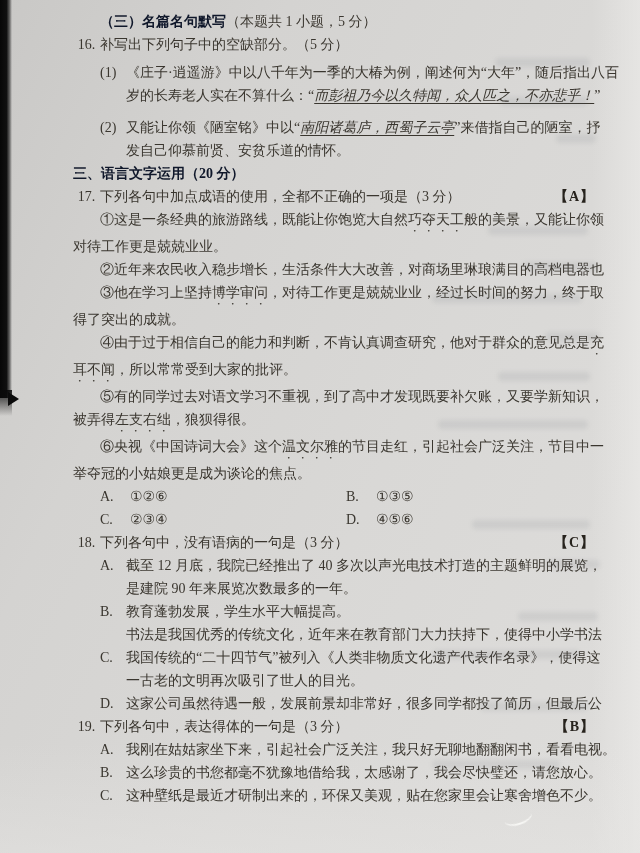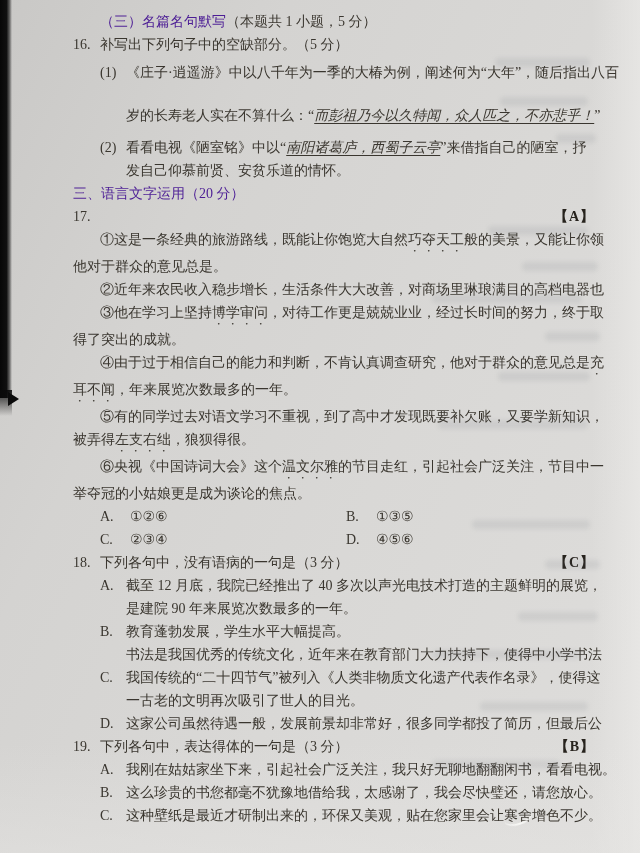--- a/index.html
+++ b/index.html
@@ -27,30 +27,30 @@
     border-radius:50%; border-bottom:2.5px solid rgba(251,251,249,.85);
     transform:rotate(-18deg); filter:blur(.6px); }
   
   .gh { position:absolute; height:9px; border-radius:5px;
     background:rgba(92,98,110,.10); filter:blur(2px); }
 
   .content { position:absolute; left:73px; top:10px; width:522px;
     font-size:14px; line-height:23px; }
   .content div { white-space:nowrap; }
   .row { display:flex; align-items:baseline; }
-  .num { width:27px; flex:none; }
+  .num { width:27px; flex:none;text-align:center; }
   .ind { padding-left:27px; }
   .item { display:flex; margin-left:27px; }
   .item .lbl { width:26px; flex:none; }
   .opt { display:flex; margin-left:27px; }
   .opt .lbl { width:26px; flex:none; }
   .optrow { display:flex; margin-left:27px; }
   .optcol { display:flex; width:246px; }
   .optcol .lbl { width:30px; flex:none; }
-  .b { font-weight:normal; color:#4c1d95; }
+  .b { font-weight:bold; color:#0f172a; }
   .badge { margin-left:auto; font-weight:bold; color:#27231d; letter-spacing:1px; }
   .ans { font-style:italic; text-decoration:underline; text-underline-offset:3px;
     text-decoration-thickness:1px; }
   .dt { -webkit-text-emphasis:dot #3a362f; -webkit-text-emphasis-position:under right;
     text-emphasis:dot #3a362f; text-emphasis-position:under right;margin-top:20px; }
   .mt5 { margin-top:5px; } .mt9 { margin-top:9px; }
 </style>
 </head>
 <body>
 
@@ -66,60 +66,61 @@
 
   <div class="row">
     <span class="num">16.</span>
     <span>补写出下列句子中的空缺部分。（5 分）</span>
   </div>
 
   <div class="item mt5">
     <span class="lbl">(1)</span>
     <div>
       <div>《庄子·逍遥游》中以八千年为一季的大椿为例，阐述何为“大年”，随后指出八百</div>
-      <div style="margin-left:0;margin-top:20px;">
+      <div style="margin-left:0;">
         <span>岁的长寿老人实在不算什么：“</span><span class="ans">而彭祖乃今以久特闻，众人匹之，不亦悲乎！</span><span>”</span>
       </div>
     </div>
   </div>
 
   <div class="item mt9">
     <span class="lbl">(2)</span>
     <div>
       <div>
-        <span>看看电视《陋室铭》中以“</span><span class="ans">南阳诸葛庐，西蜀子云亭</span><span>”来借指自己的陋室，抒</span>
+        <span>又能让你领《陋室铭》中以“</span><span class="ans">南阳诸葛庐，西蜀子云亭</span><span>”来借指自己的陋室，抒</span>
       </div>
       <div>发自己仰慕前贤、安贫乐道的情怀。</div>
     </div>
   </div>
 
   <div class="b">三、语言文字运用（20 分）</div>
 
   <div class="row">
     <span class="num">17.</span>
+    <span>下列各句中加点成语的使用，全都不正确的一项是（3 分）</span>
     <span class="badge">【A】</span>
   </div>
 
   <div class="ind">
     <span>①这是一条经典的旅游路线，既能让你饱览大自然</span><span class="dt">巧夺天工</span><span>般的美景，又能让你领</span>
   </div>
-  <div>他对于群众的意见总是。</div>
+  <div>对待工作更是兢兢业业。</div>
 
   <div class="ind">②近年来农民收入稳步增长，生活条件大大改善，对商场里琳琅满目的高档电器也</div>
 
   <div class="ind">
     <span>③他在学习上坚持</span><span class="dt">博学审问</span><span>，对待工作更是兢兢业业，经过长时间的努力，终于取</span>
   </div>
   <div>得了突出的成就。</div>
 
   <div class="ind">
     <span>④由于过于相信自己的能力和判断，不肯认真调查研究，他对于群众的意见总是</span><span class="dt">充</span>
   </div>
   <div>
-    <span class="dt">耳不闻</span><span>，年来展览次数最多的一年。</span>
+    <span class="dt">耳不闻</span><span>，所以常常受到大家的批评。</span>
   </div>
 
   <div class="ind">⑤有的同学过去对语文学习不重视，到了高中才发现既要补欠账，又要学新知识，</div>
   <div>
     <span>被弄得</span><span class="dt">左支右绌</span><span>，狼狈得很。</span>
   </div>
 
   <div class="ind">
     <span>⑥央视《中国诗词大会》这个</span><span class="dt">温文尔雅</span><span>的节目走红，引起社会广泛关注，节目中一</span>
   </div>

